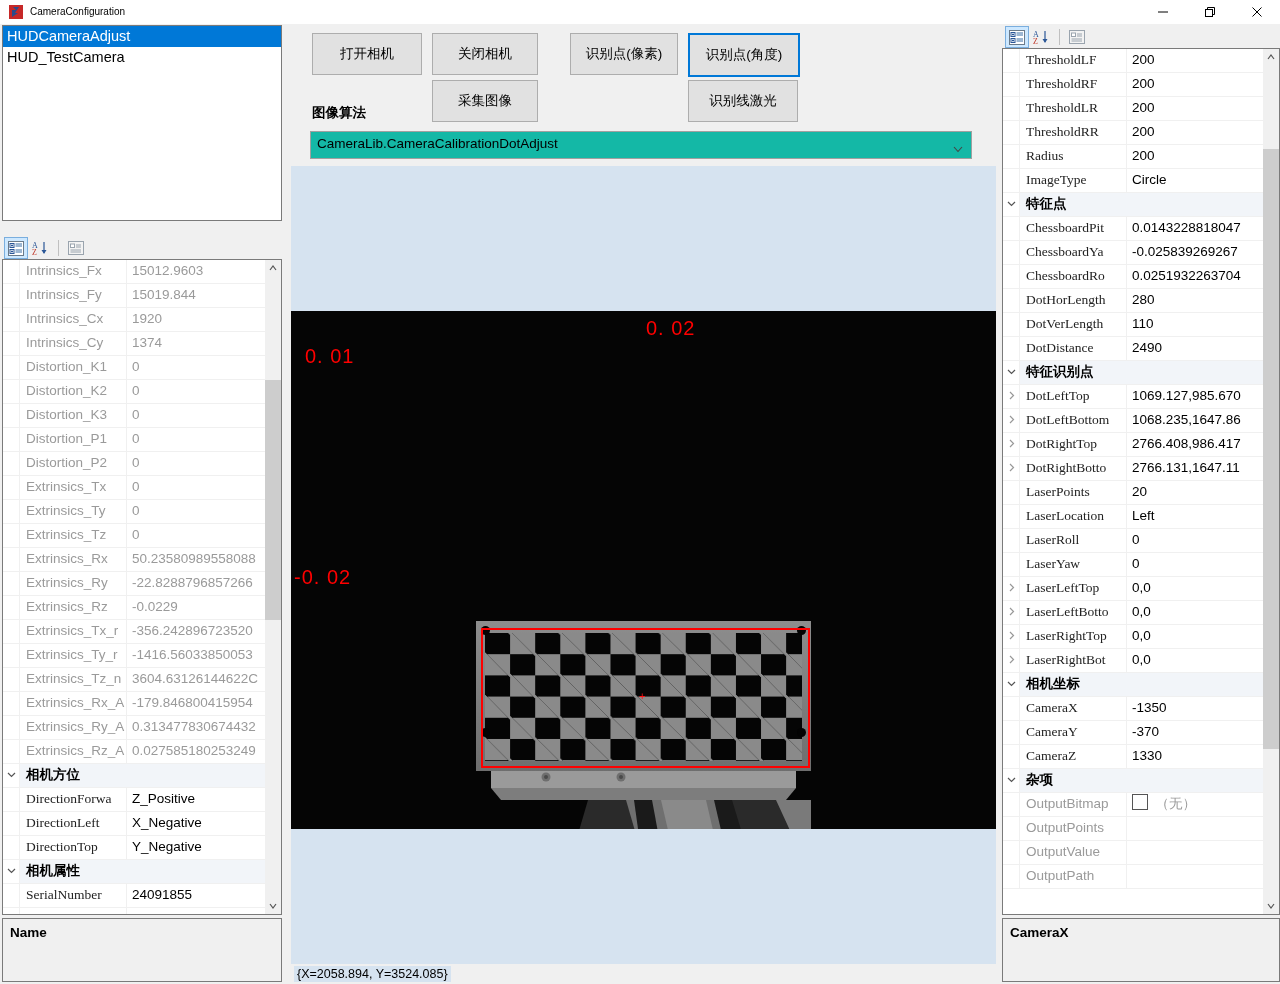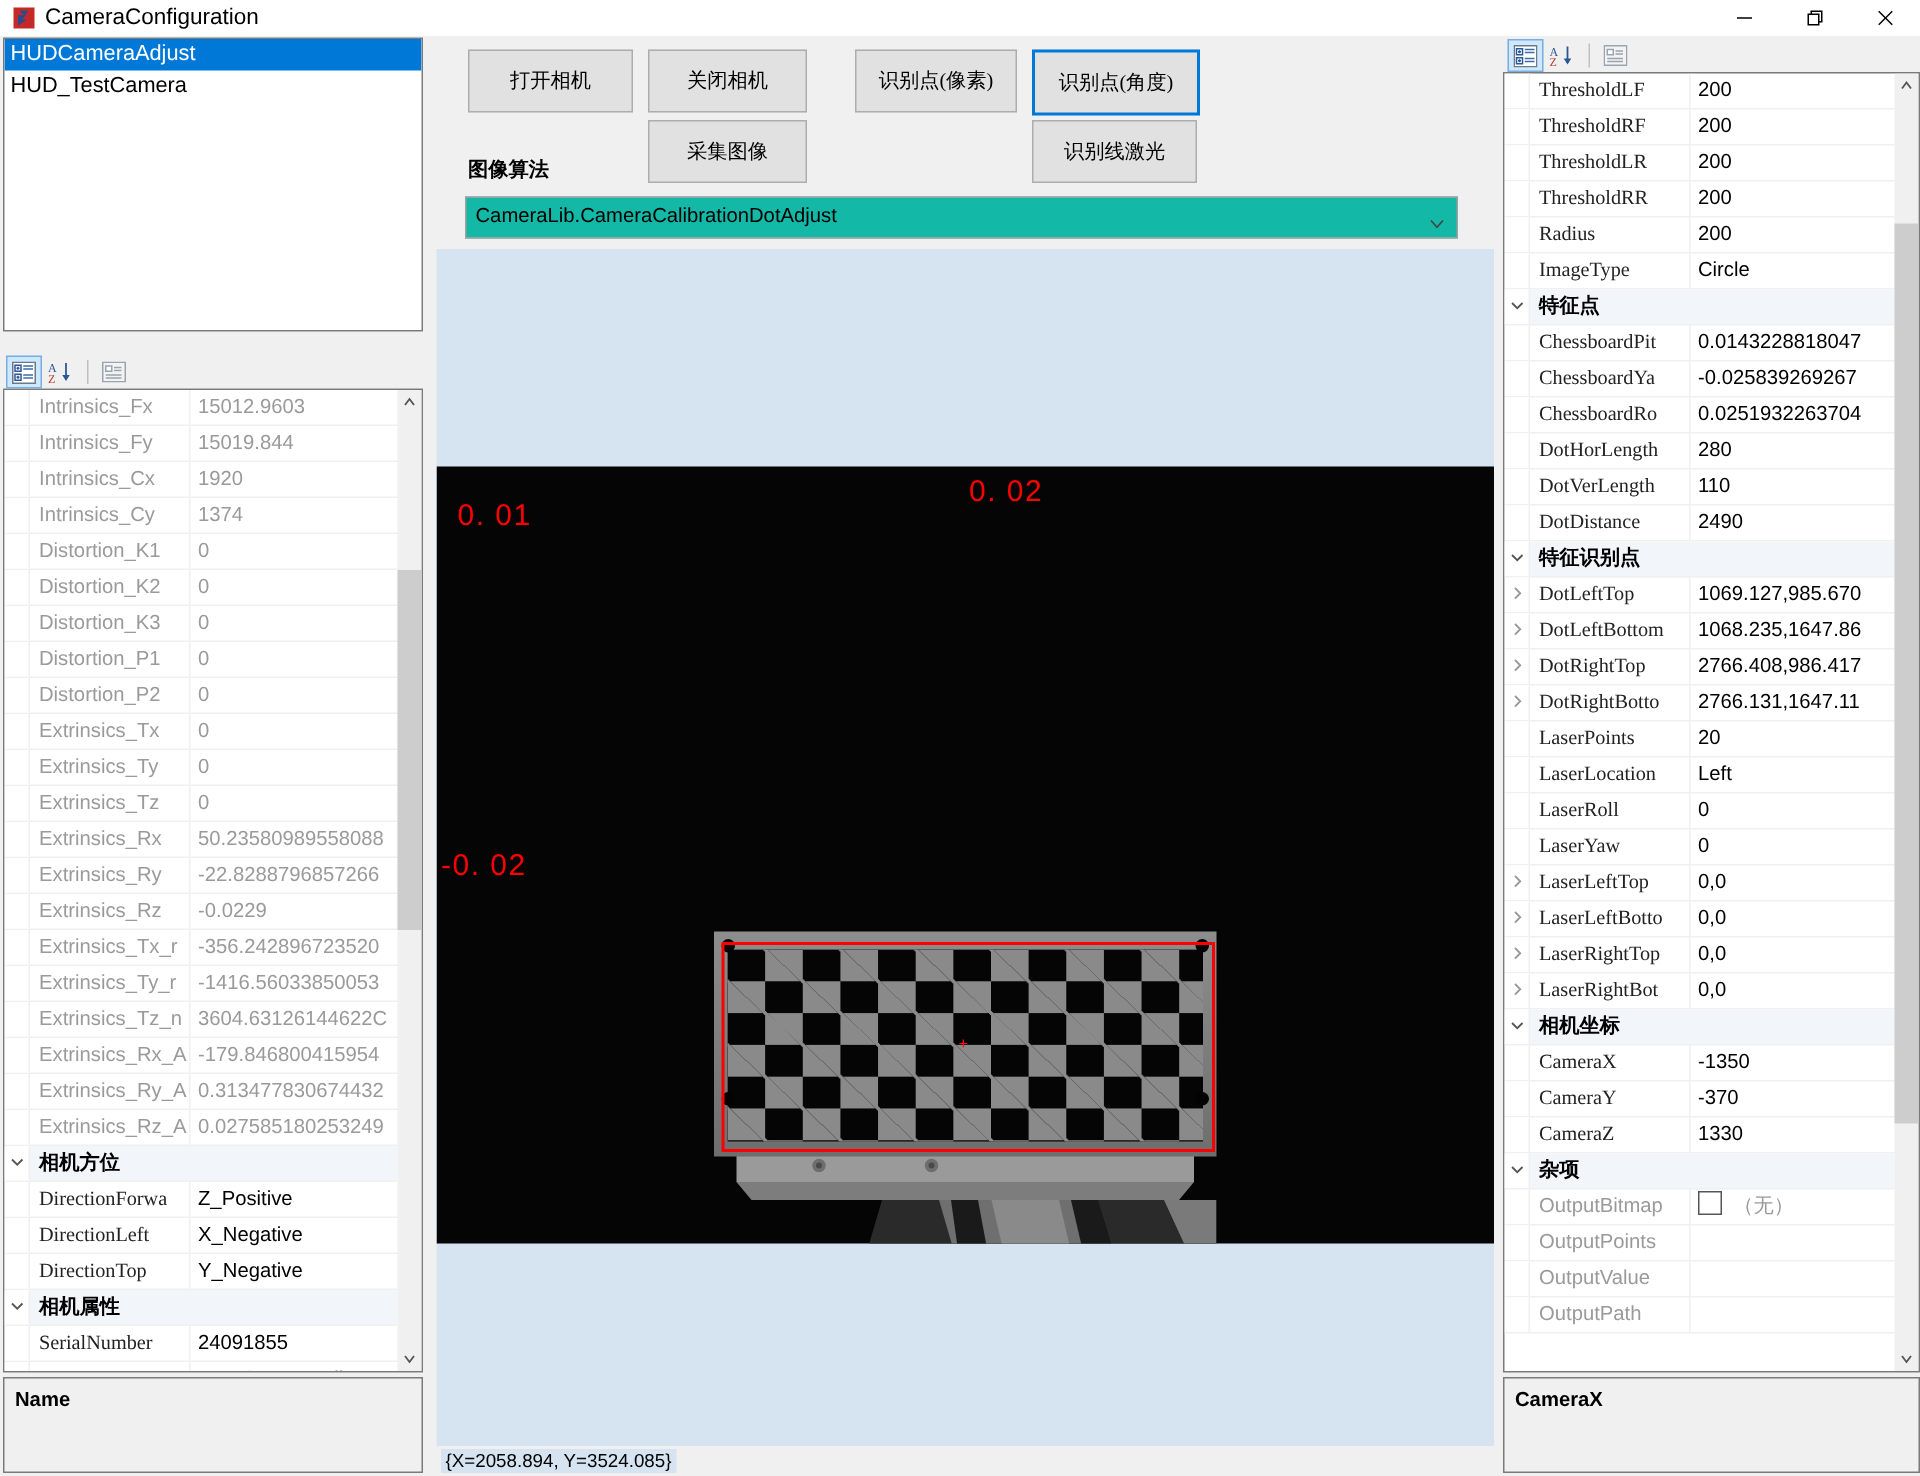--- a/index.html
+++ b/index.html
@@ -5,21 +5,21 @@
   html,body{margin:0;padding:0;}
   body{
     width:1280px;height:984px;overflow:hidden;
     font-family:"Liberation Sans","DejaVu Sans",sans-serif;
     font-size:13px;color:#000;background:#f0f0f0;
     -webkit-font-smoothing:antialiased;
   }
   
   #titlebar{position:absolute;left:0;top:0;width:1280px;height:24px;background:#ffffff;}
   #titlebar .appicon{position:absolute;left:8px;top:4px;width:16px;height:16px;}
-  #titlebar .title{position:absolute;left:30px;top:4px;font-size:15px;line-height:16px;color:#000;white-space:nowrap;}
+  #titlebar .title{position:absolute;left:30px;top:4px;font-size:10px;line-height:16px;color:#000;white-space:nowrap;}
   .wbtn{position:absolute;top:0;width:46px;height:24px;}
   .wbtn svg{position:absolute;left:50%;top:50%;transform:translate(-50%,-50%);}
   #btn-min{right:94px;}#btn-max{right:47px;}#btn-close{right:0px;}
 
   
   #listbox{position:absolute;left:2px;top:25px;width:278px;height:194px;background:#fff;border:1px solid #7a7a7a;overflow:hidden;}
   #listbox .li{height:21px;line-height:21px;padding-left:4px;font-size:14.5px;white-space:nowrap;}
   #listbox .li.sel{background:#0078d7;color:#fff;}
 
   .pgtoolbar{position:absolute;height:22px;display:flex;align-items:center;gap:2px;}
@@ -43,21 +43,21 @@
   .gs-arrow{width:16px;height:16px;display:flex;align-items:center;justify-content:center;}
   .gs-thumb{position:absolute;left:0;width:16px;background:#cdcdcd;}
 
   #desc-left{position:absolute;left:2px;top:918px;width:278px;height:62px;background:#f0f0f0;border:1px solid #7a7a7a;}
   #desc-left .dt{padding:6px 0 0 7px;font-weight:bold;font-size:13.5px;}
   #desc-right{position:absolute;left:1002px;top:918px;width:276px;height:62px;background:#f0f0f0;border:1px solid #7a7a7a;}
   #desc-right .dt{padding:6px 0 0 7px;font-weight:bold;font-size:13.5px;}
 
   
   .cbtn{position:absolute;background:#e1e1e1;border:1px solid #adadad;font-size:13.5px;
-        display:flex;align-items:center;justify-content:center;color:#000;font-family:Liberation Serif, serif;}
+        display:flex;align-items:center;justify-content:center;color:#000;}
   .cbtn.focus{border:2px solid #0078d7;}
   #algo-label{position:absolute;left:312px;top:104px;font-size:13.5px;font-weight:bold;}
   #algo-combo{position:absolute;left:310px;top:131px;width:660px;height:26px;background:#14b8a6;border:1px solid #a0a0a0;}
   #algo-combo .txt{position:absolute;left:6px;top:4px;font-size:13.5px;}
   #algo-combo .arr{position:absolute;right:8px;top:9px;}
 
   #viewport{position:absolute;left:291px;top:166px;width:705px;height:800px;background:#d6e3f0;overflow:hidden;}
   #imgwrap{position:absolute;left:0;top:145px;width:705px;height:518px;background:#050505;overflow:hidden;}
   .ovl{position:absolute;color:#ff0000;font-size:20px;font-family:"Liberation Sans",sans-serif;letter-spacing:1px;}
   #statusbar{position:absolute;left:291px;top:964px;width:705px;height:20px;background:#f0f0f0;}
@@ -373,21 +373,21 @@
       <div class="frame"></div>
       <div class="checker"></div>
       <div class="dot" style="left:5px;top:5px;"></div>
       <div class="dot" style="right:5px;top:5px;"></div>
       <div class="dot" style="left:5px;top:107px;"></div>
       <div class="dot" style="right:5px;top:107px;"></div>
     </div>
     <div id="redrect"></div>
     <div id="crosshair">+</div>
 
-    <div class="ovl" style="left:14px;top:22px;">0. 01</div>
+    <div class="ovl" style="left:14px;top:34px;">0. 01</div>
     <div class="ovl" style="left:355px;top:6px;">0. 02</div>
     <div class="ovl" style="left:3px;top:255px;">-0. 02</div>
   </div>
 </div>
 
 <div id="statusbar">
   <div class="st">{X=2058.894, Y=3524.085}</div>
 </div>
 
 <div class="pgtoolbar" style="left:1005px;top:26px;">

